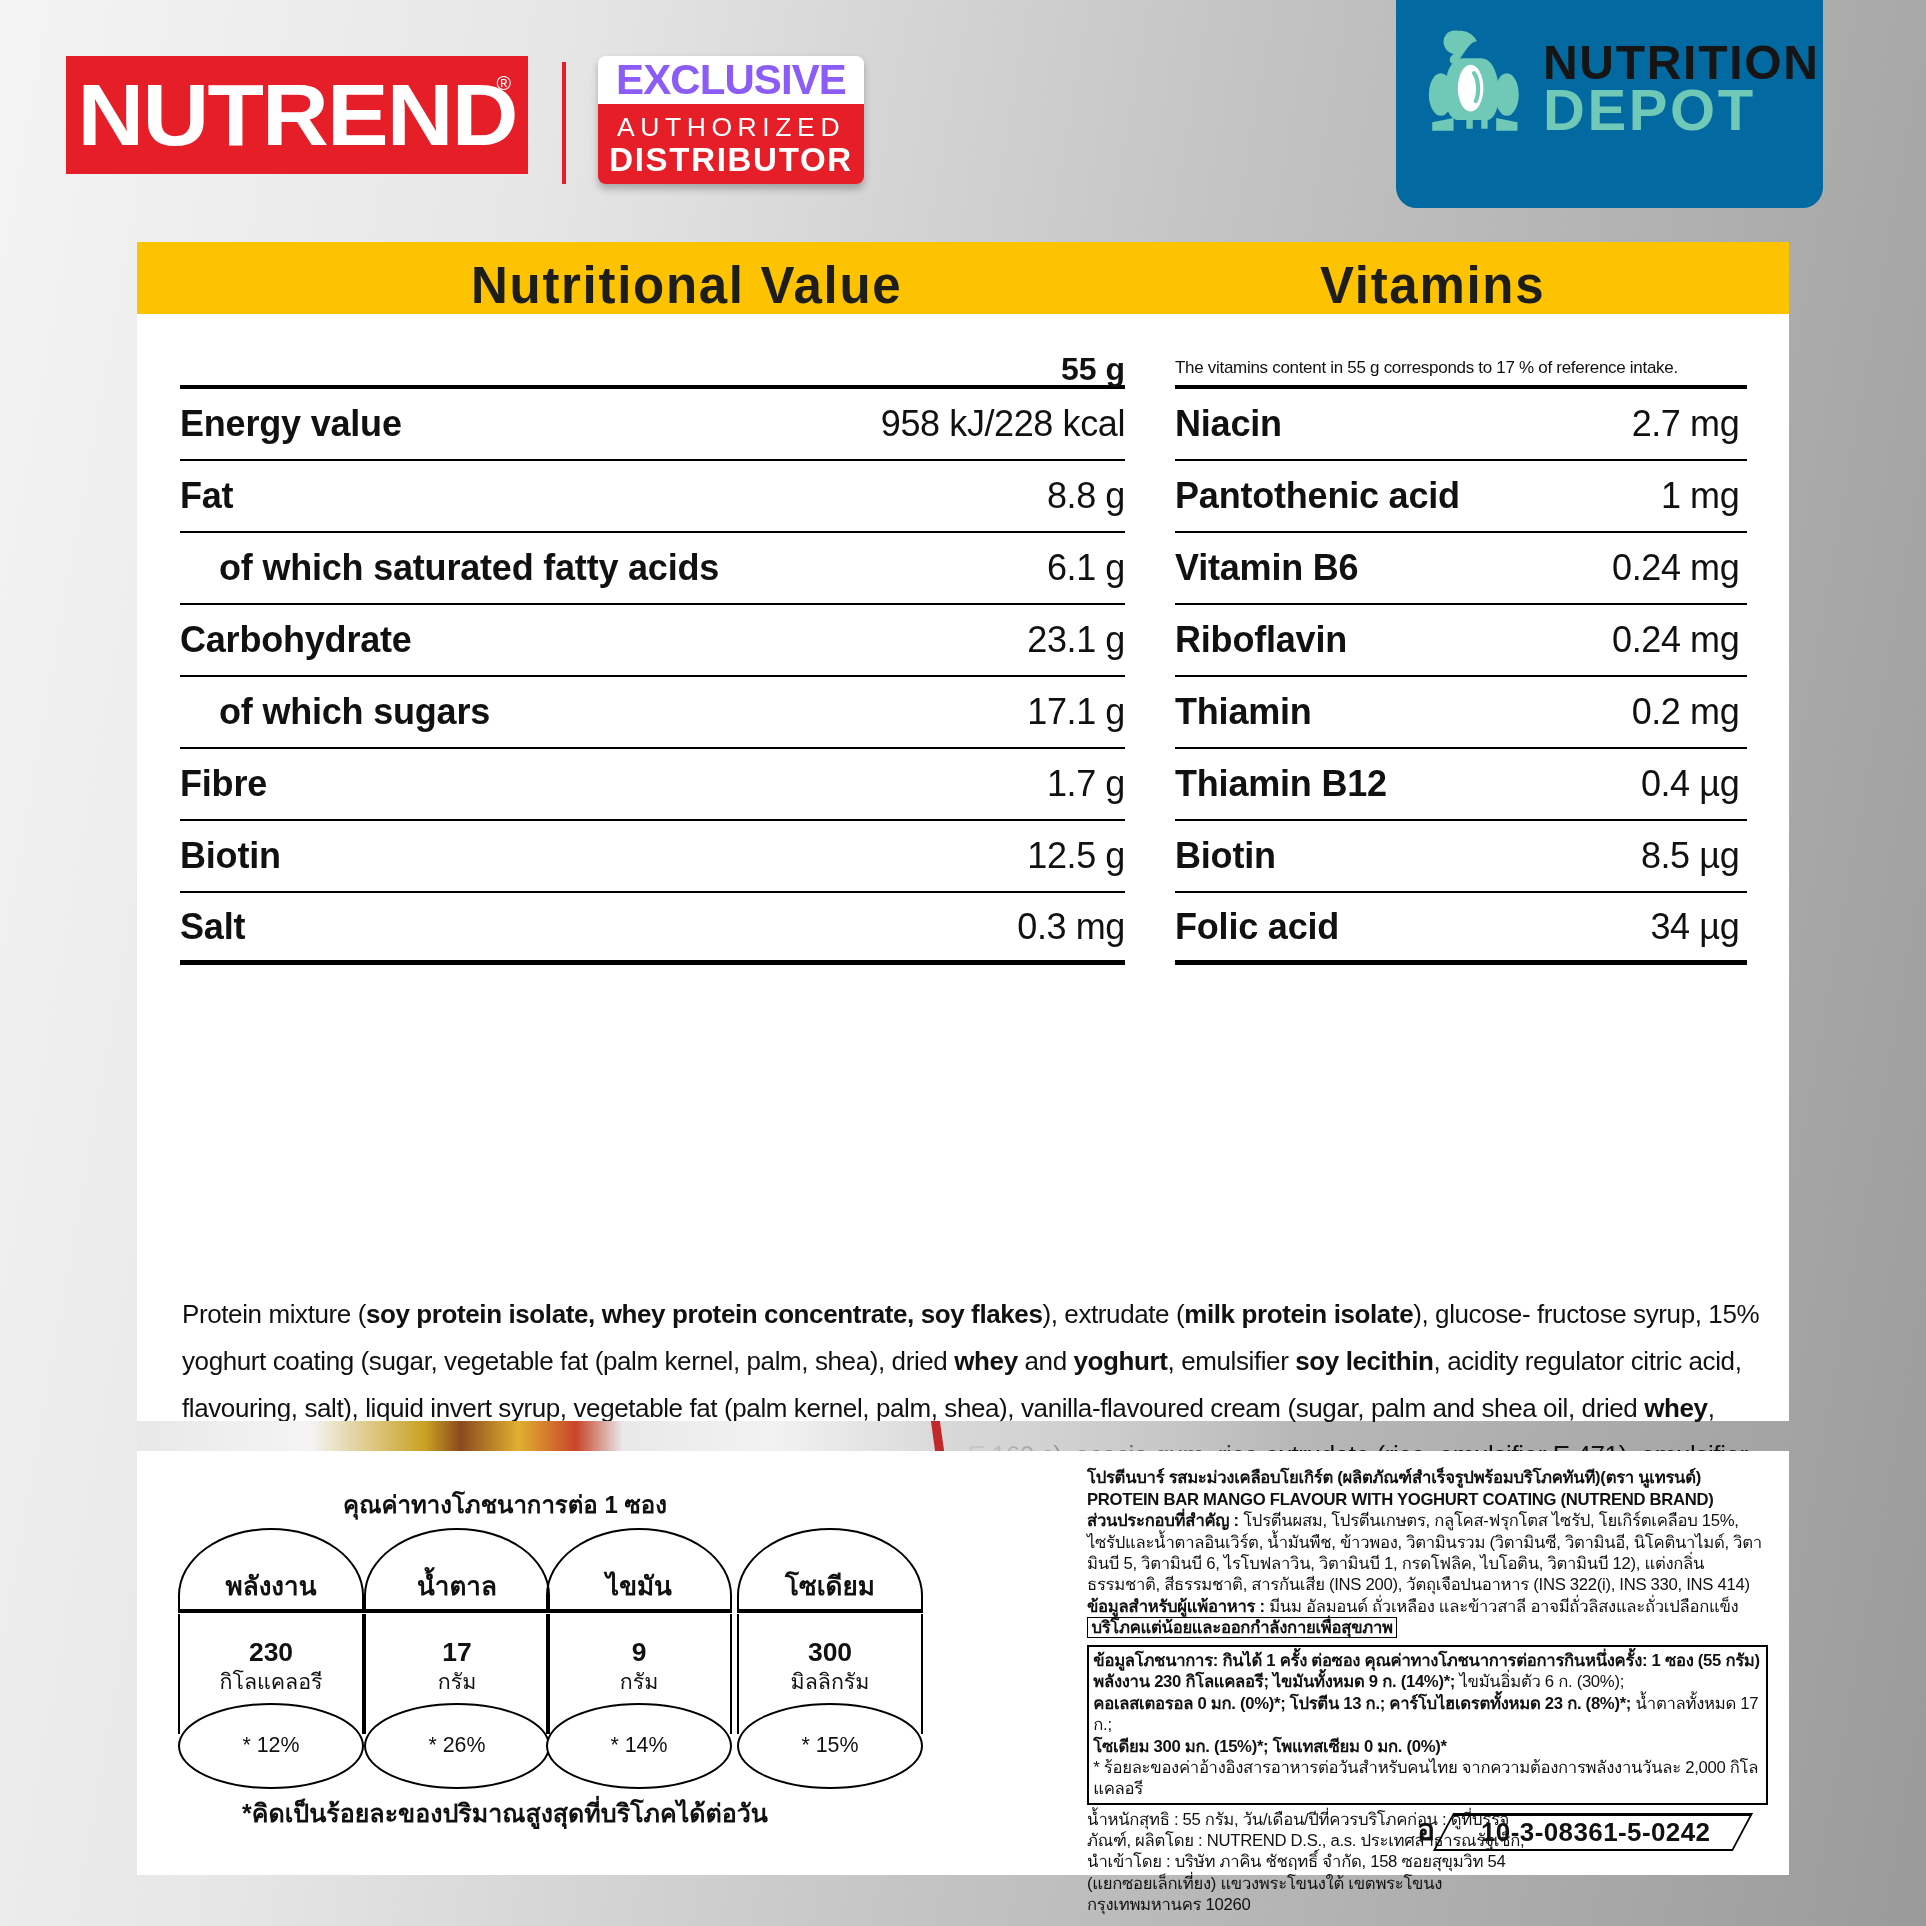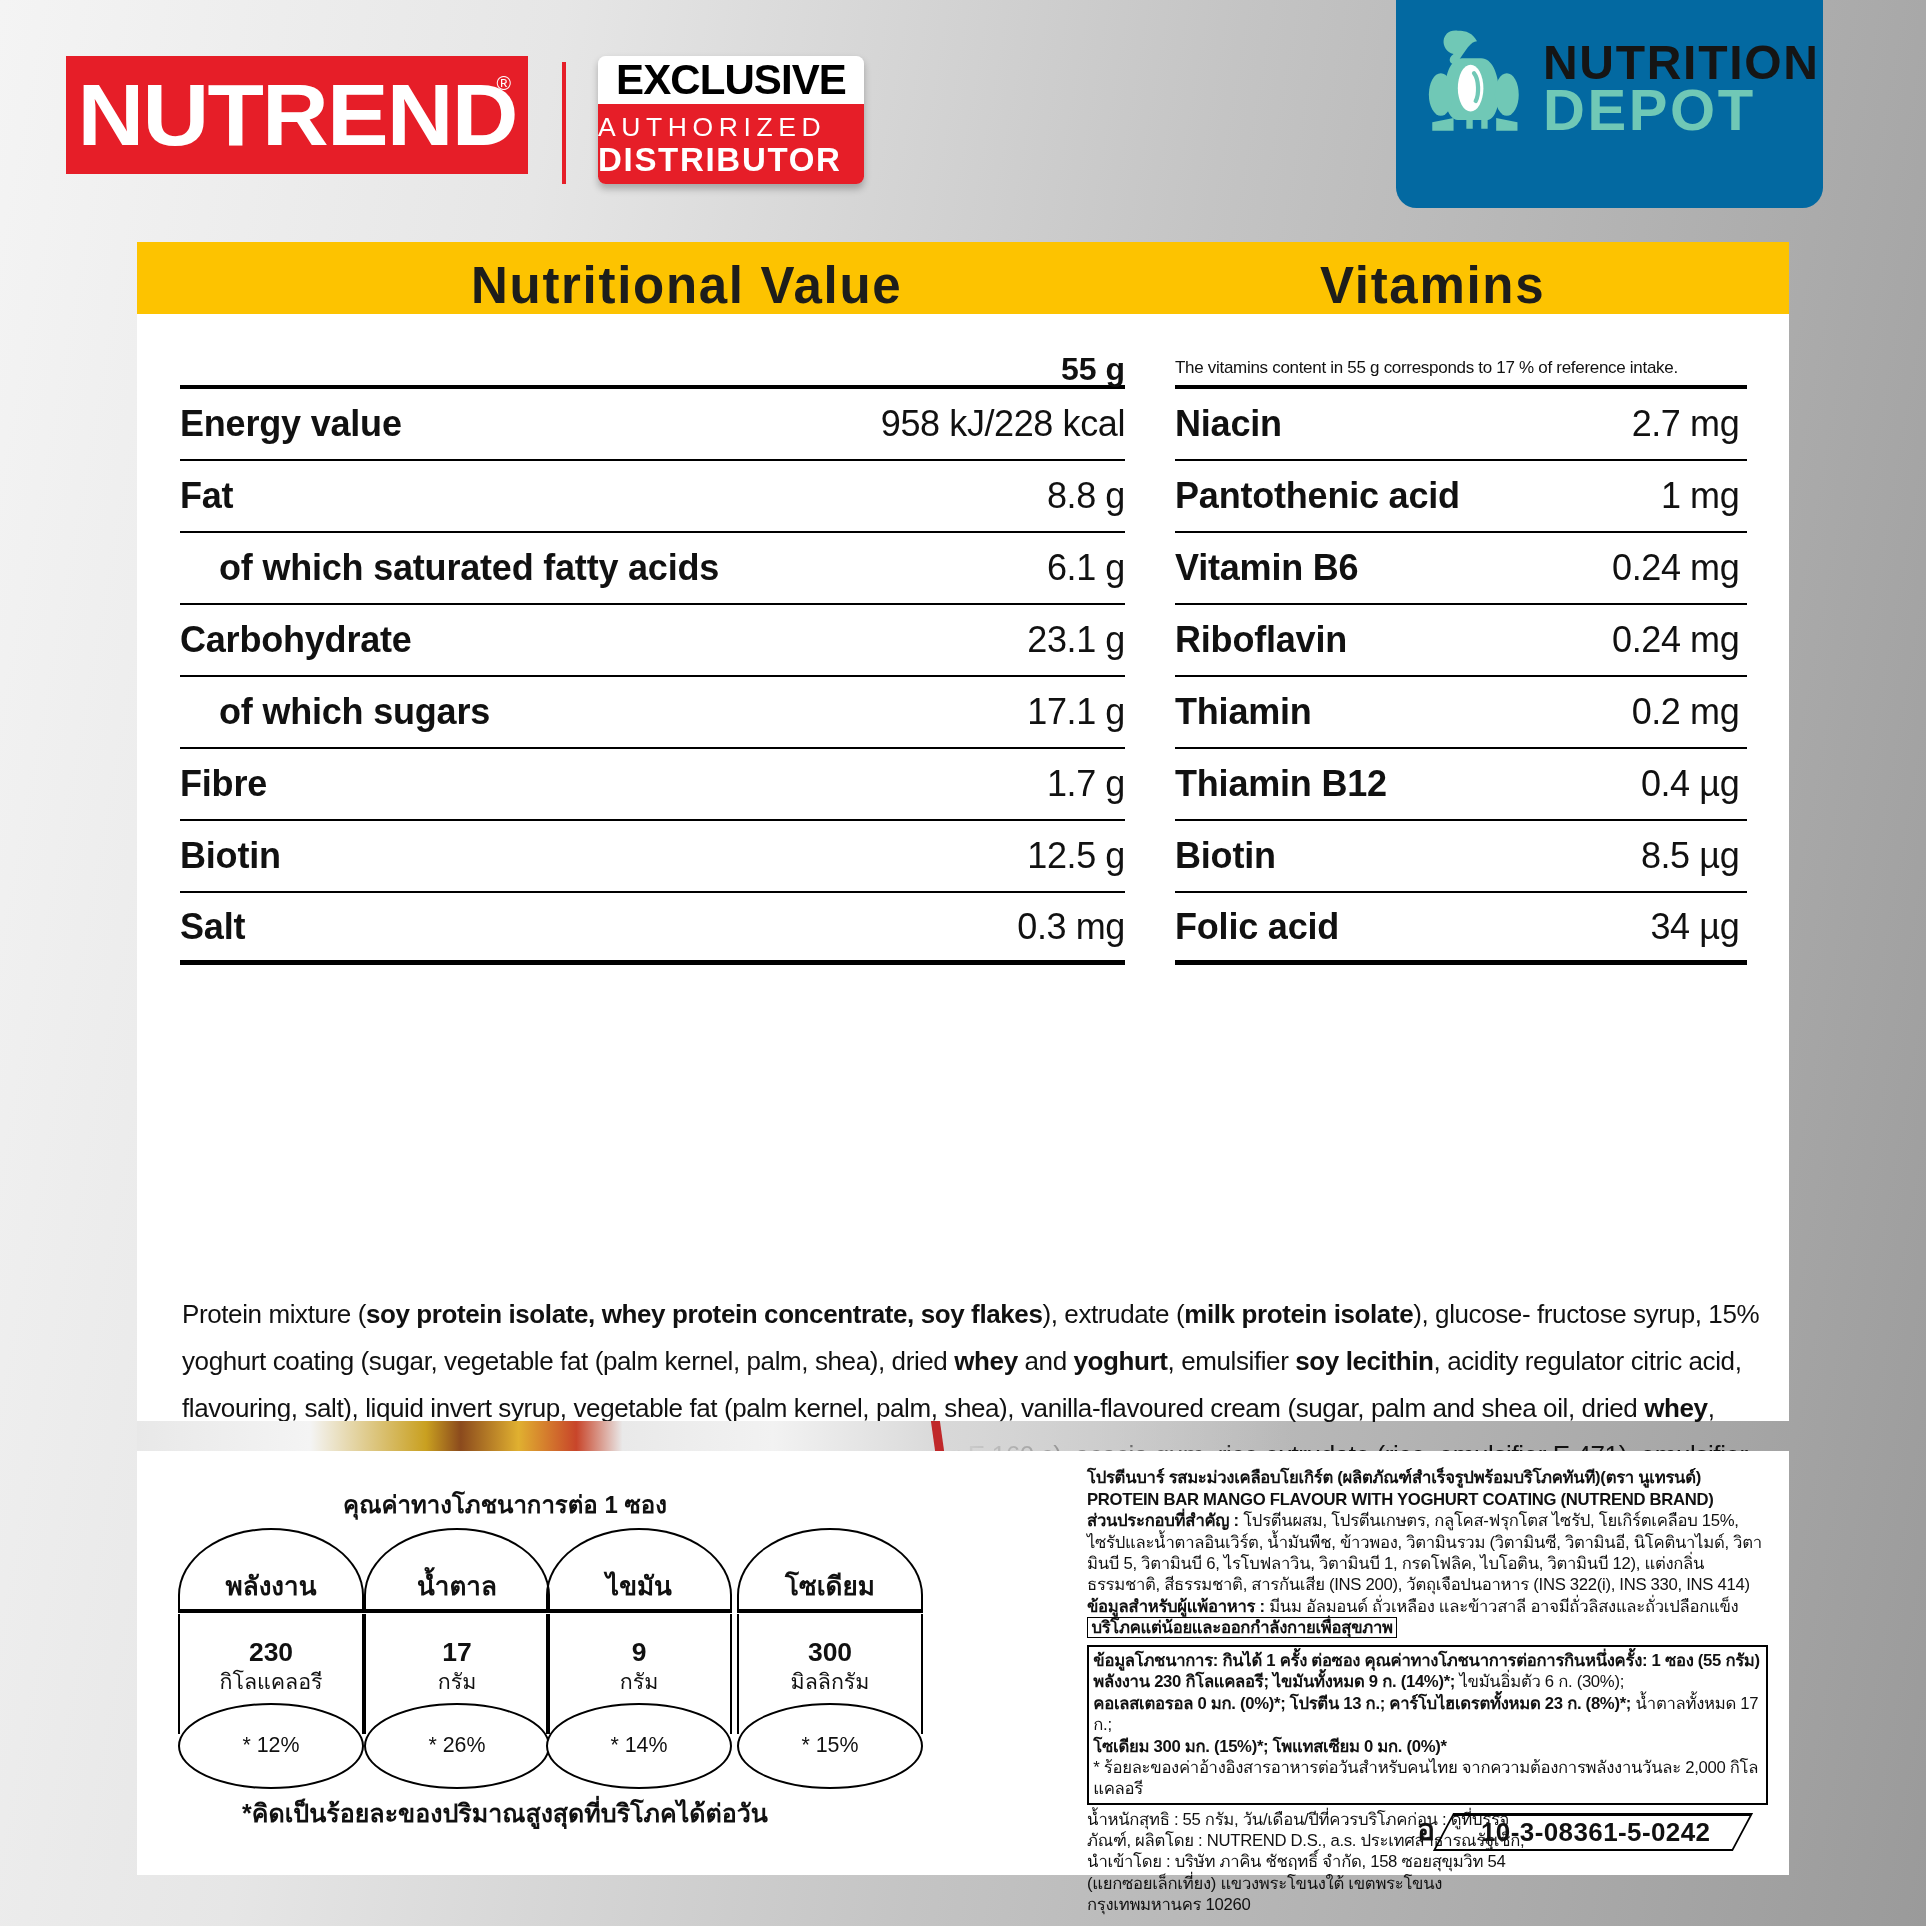--- a/index.html
+++ b/index.html
@@ -23,25 +23,25 @@
     position: absolute; right: 17px; top: 16.3px; color: #fff; font-size: 19.7px;
   }
   .header-divider {
     position: absolute; left: 562px; top: 62px; width: 3.9px; height: 122px; background: #e61e28;
   }
   .exclusive-badge {
     position: absolute; left: 598px; top: 56px; width: 266px; height: 128px;
     border-radius: 7.7px; overflow: hidden; box-shadow: 0 4.3px 7.7px rgba(0,0,0,0.25);
   }
   .exclusive-badge .top {
-    height: 48px; background: #fff; color: #000000; font-weight: 700;
+    height: 48px; background: #fff; color: #8b5cf6; font-weight: 700;
     font-size: 42px; text-align: center; line-height: 48px; letter-spacing: -0.9px;
   }
   .exclusive-badge .bottom {
-    height: 103px; background: #e61e28; color: #fff; 
+    height: 103px; background: #e61e28; color: #fff; text-align: center;
   }
   .exclusive-badge .auth { font-size: 26.5px; letter-spacing: 5.6px; padding-top: 7.7px; line-height: 31px; }
   .exclusive-badge .dist { font-size: 33px; font-weight: 700; letter-spacing: 1.7px; line-height: 34px; }
 
   .depot-card {
     position: absolute; left: 1396px; top: 0; width: 427px; height: 208px;
     background: #0369a1; border-radius: 0 0 20.5px 20.5px;
   }
   .depot-card .mascot { position: absolute; left: 32px; top: 23.5px; width: 98px; height: 107px; }
   .depot-card .name1 {

